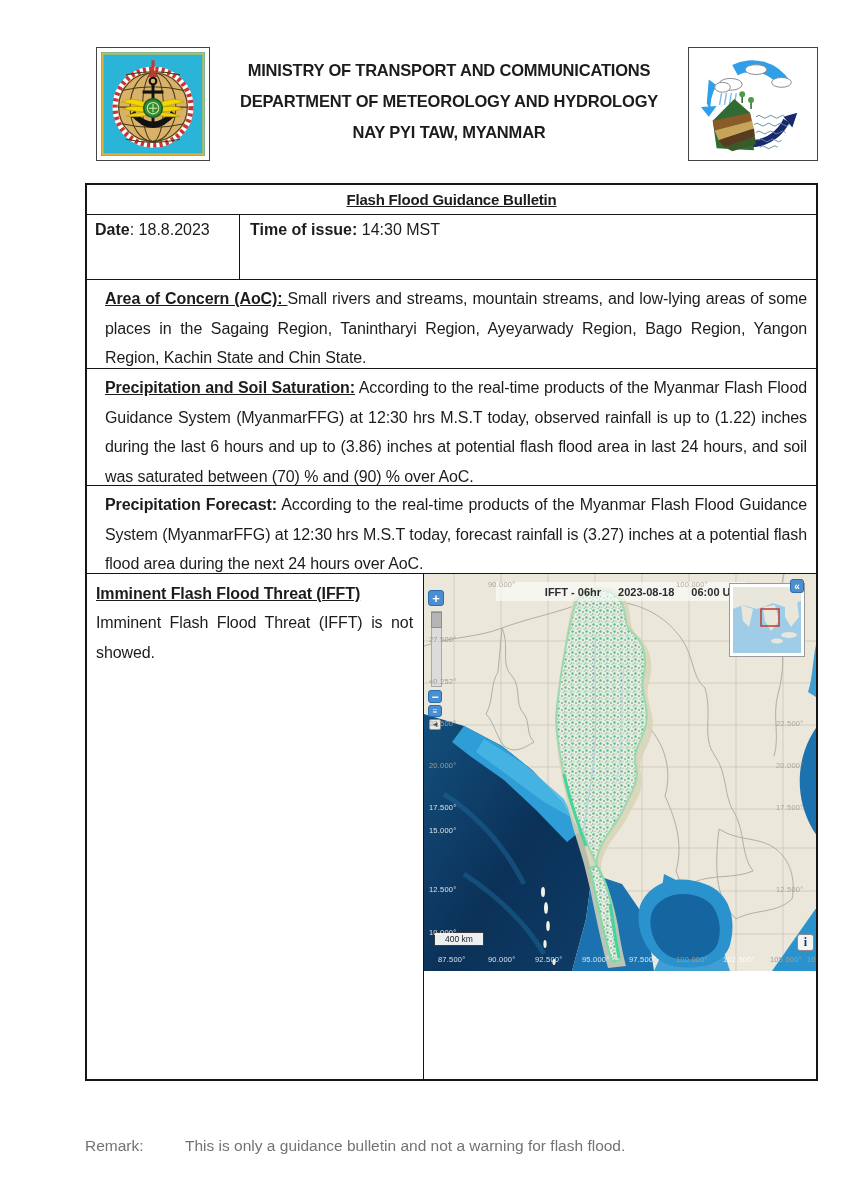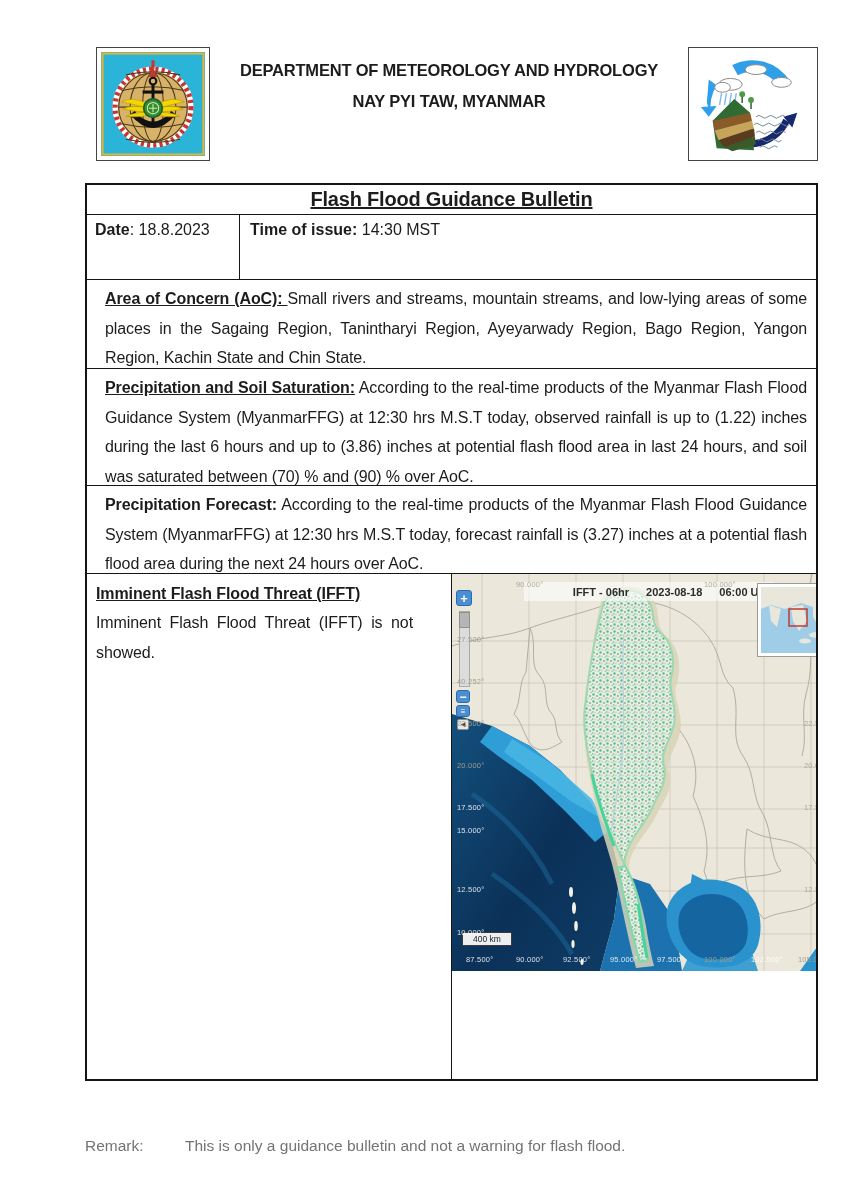--- a/index.html
+++ b/index.html
@@ -11,31 +11,31 @@
   .logo-left  { left:96px;  top:47px; width:114px; height:114px; padding:4px; }
   .logo-right { left:688px; top:47px; width:130px; height:114px; padding:3px 6px; }
   .hdr-text { position:absolute; left:210px; top:55px; width:478px; text-align:center; }
   .hdr-text div { font-weight:bold; font-size:16.5px; letter-spacing:-0.2px; line-height:31px; }
 
   
   .tbl { position:absolute; left:85px; top:183px; width:733px; border:2px solid #151515; background:#fff; }
   .row { border-top:1.5px solid #151515; position:relative; }
   .row:first-child { border-top:none; }
   .r-title { height:29px; display:flex; align-items:center; justify-content:center; }
-  .r-title span { font-weight:bold; font-size:20px; text-decoration:underline; letter-spacing:-0.2px; }
+  .r-title span { font-weight:bold; font-size:15px; text-decoration:underline; letter-spacing:-0.2px; }
   .r-date { height:65px; display:flex; }
   .cell-date { width:152px; padding:6px 8px; }
   .cell-time { flex:1; border-left:1.5px solid #151515; padding:6px 10px; }
   .para { font-size:16px; line-height:29.5px; text-align:justify; padding:4px 9px 0 9px; letter-spacing:-0.1px;margin-left:9px; }
   .r-aoc { height:89px; }
   .r-pss { height:117px; }
   .r-pf  { height:88px; }
   .lbl-b { font-weight:bold; }
   .lbl-u { font-weight:bold; text-decoration:underline; }
-  .r-ifft { height:506px; display:flex;gap:28px; }
+  .r-ifft { height:506px; display:flex; }
   .ifft-left { width:336px; padding:5px 10px 0 9px; }
   .ifft-left h3 { font-size:16px; text-decoration:underline; line-height:29px; letter-spacing:-0.1px; }
   .ifft-left p { font-size:16px; line-height:29.5px; text-align:justify; letter-spacing:-0.1px; }
   .ifft-right { flex:1; border-left:1.5px solid #151515; background:#fff; }
 
   
   .map { position:relative; width:100%; height:397px; overflow:hidden; background:#ebe7da;
          font-family:"Liberation Sans","DejaVu Sans",sans-serif; }
   .map svg.base { position:absolute; left:0; top:0; }
   .map-titlebar { position:absolute; left:72px; top:8px; width:250px; height:19px;
@@ -111,20 +111,21 @@
         <path d="M54,54 Q71,50 79,55 Q68,57 55,58 Z"></path>
         <path d="M54,58 Q69,58 76,62 Q66,63 54,61 Z"></path>
       </g>
       <circle cx="50" cy="54" r="9" fill="#2e8b3a" stroke="#1c5c24" stroke-width="1.5"></circle>
       <circle cx="50" cy="54" r="5.5" fill="none" stroke="#d9ec9a" stroke-width="1"></circle>
       <path d="M46,54 L54,54 M50,50 L50,58" stroke="#d9ec9a" stroke-width="1"></path>
     </svg>
   </div>
 
   <div class="hdr-text">
+    <div>MINISTRY OF TRANSPORT AND COMMUNICATIONS</div>
     <div>DEPARTMENT OF METEOROLOGY AND HYDROLOGY</div>
     <div>NAY PYI TAW, MYANMAR</div>
   </div>
 
   <div class="logo-box logo-right">
     <svg viewBox="0 0 118 106" width="116" height="106">
       <path d="M59,8 A45,45 0 0 1 103,50 L91,50 A33,33 0 0 0 59,20 Z" fill="#2e9fe8" transform="rotate(-28 59 53)"></path>
       <path d="M16,62 A45,45 0 0 1 22,34 L14,28 L12,52 Z" fill="#2e9fe8"></path>
       <path d="M14,66 L6,56 L22,55 Z" fill="#2e9fe8"></path>
       <path d="M22,82 A45,45 0 0 0 96,72 L90,68 A38,38 0 0 1 27,77 Z" fill="#17286e"></path>

